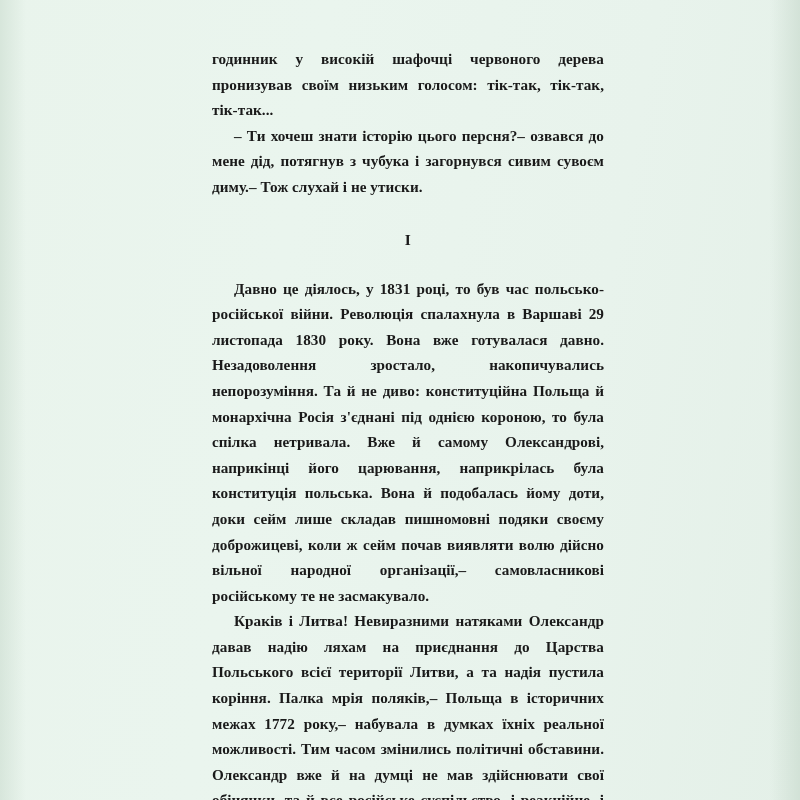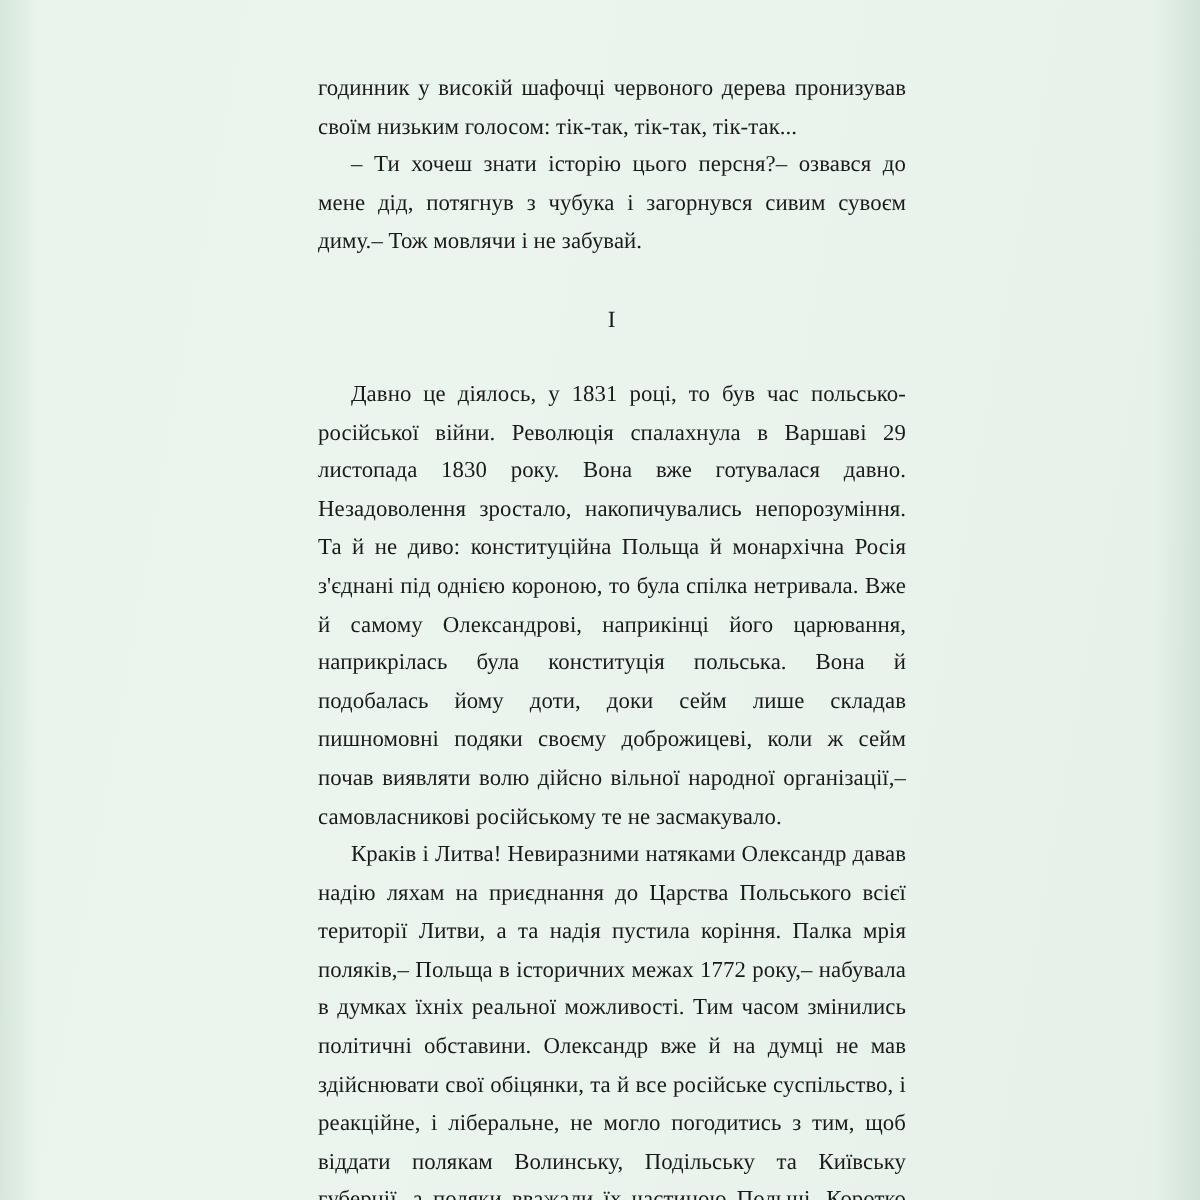--- a/index.html
+++ b/index.html
@@ -46,20 +46,21 @@
   }
   p {
     margin: 0;
     font-size: 15.2px;
     line-height: 25.6px;
     color: #1a1a1a;
     text-align: justify;
     text-justify: inter-word;
     hyphens: manual;
     letter-spacing: 0.05px;
+    font-weight: bold;
   }
   p.indent {
     text-indent: 22px;
   }
   .chapter-number {
     margin: 0;
     text-align: center;
     font-size: 15.5px;
     line-height: 26px;
     color: #1a1a1a;
@@ -70,21 +71,21 @@
 </style>
 </head>
 <body>
 
 <div class="page">
   <div class="text-column">
 
     <p class="para">годинник у високій шафочці червоного дерева пронизував своїм низьким голосом: тік-так, тік-так, тік-так...</p>
 
 
-    <p class="para indent">– Ти хочеш знати історію цього персня?– озвався до мене дід, потягнув з чубука і загорнувся сивим сувоєм диму.– Тож мовлячи і не забувай.</p>
+    <p class="para indent">– Ти хочеш знати історію цього персня?– озвався до мене дід, потягнув з чубука і загорнувся сивим сувоєм диму.– Тож слухай і не утиски.</p>
 
     <p class="chapter-number">I</p>
 
     <p class="para indent">Давно це діялось, у 1831 році, то був час польсько-російської війни. Революція спалахнула в Варшаві 29 листопада 1830 року. Вона вже готувалася давно. Незадоволення зростало, накопичувались непорозуміння. Та й не диво: конституційна Польща й монархічна Росія з'єднані під однією короною, то була спілка нетривала. Вже й самому Олександрові, наприкінці його царювання, наприкрілась була конституція польська. Вона й подобалась йому доти, доки сейм лише складав пишномовні подяки своєму доброжицеві, коли ж сейм почав виявляти волю дійсно вільної народної організації,– самовласникові російському те не засмакувало.</p>
 
     <p class="para indent">Краків і Литва! Невиразними натяками Олександр давав надію ляхам на приєднання до Царства Польського всієї території Литви, а та надія пустила коріння. Палка мрія поляків,– Польща в історичних межах 1772 року,– набувала в думках їхніх реальної можливості. Тим часом змінились політичні обставини. Олександр вже й на думці не мав здійснювати свої обіцянки, та й все російське суспільство, і реакційне, і ліберальне, не могло погодитись з тим, щоб віддати полякам Волинську, Подільську та Київську губернії, а поляки вважали їх частиною Польщі. Коротко мовлячи, медовий місяць шлюбу Польщі з Росією хутко закінчився, відносини зіпсувалися. Почалася з боку Росії утиски й приборкання конституції, з боку польського</p>
 
   </div>
 </div>
 

